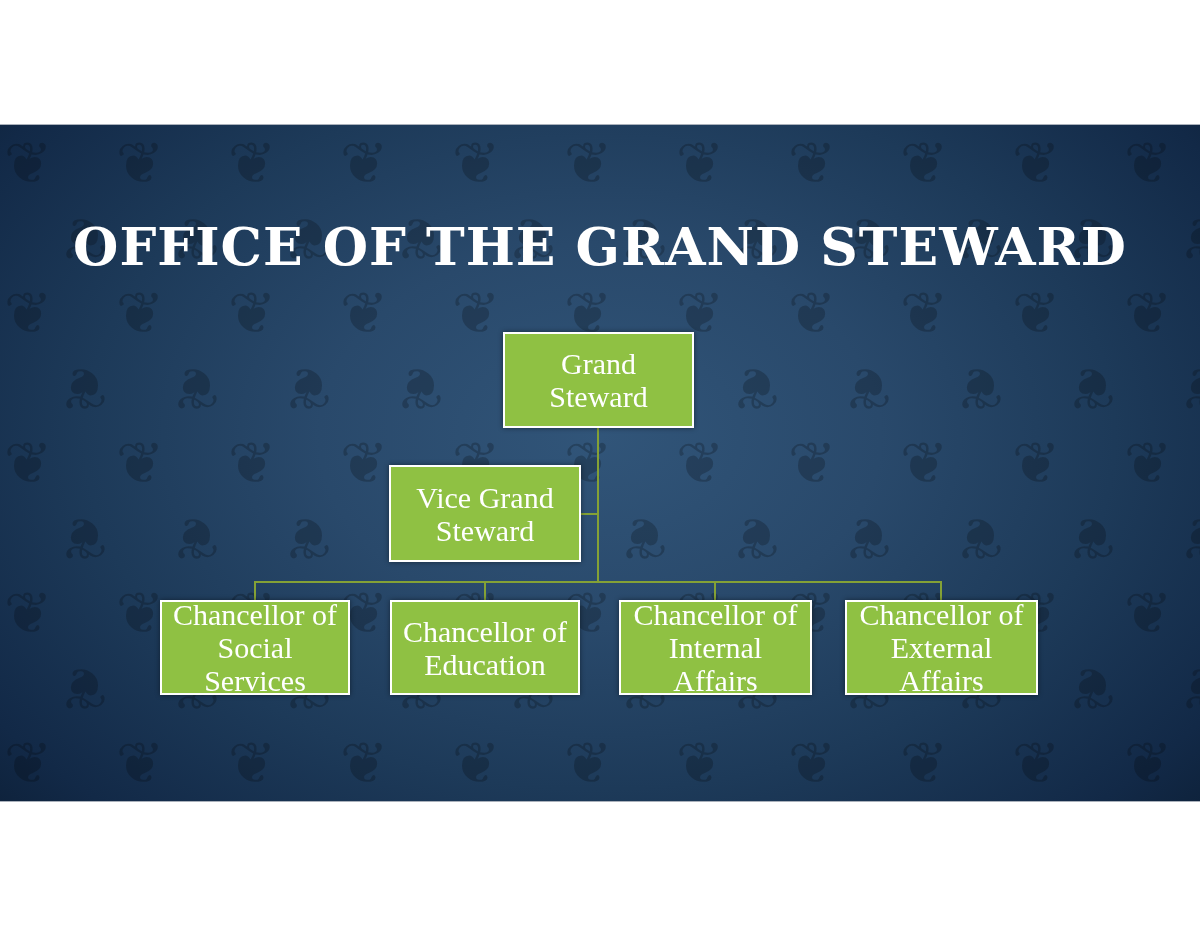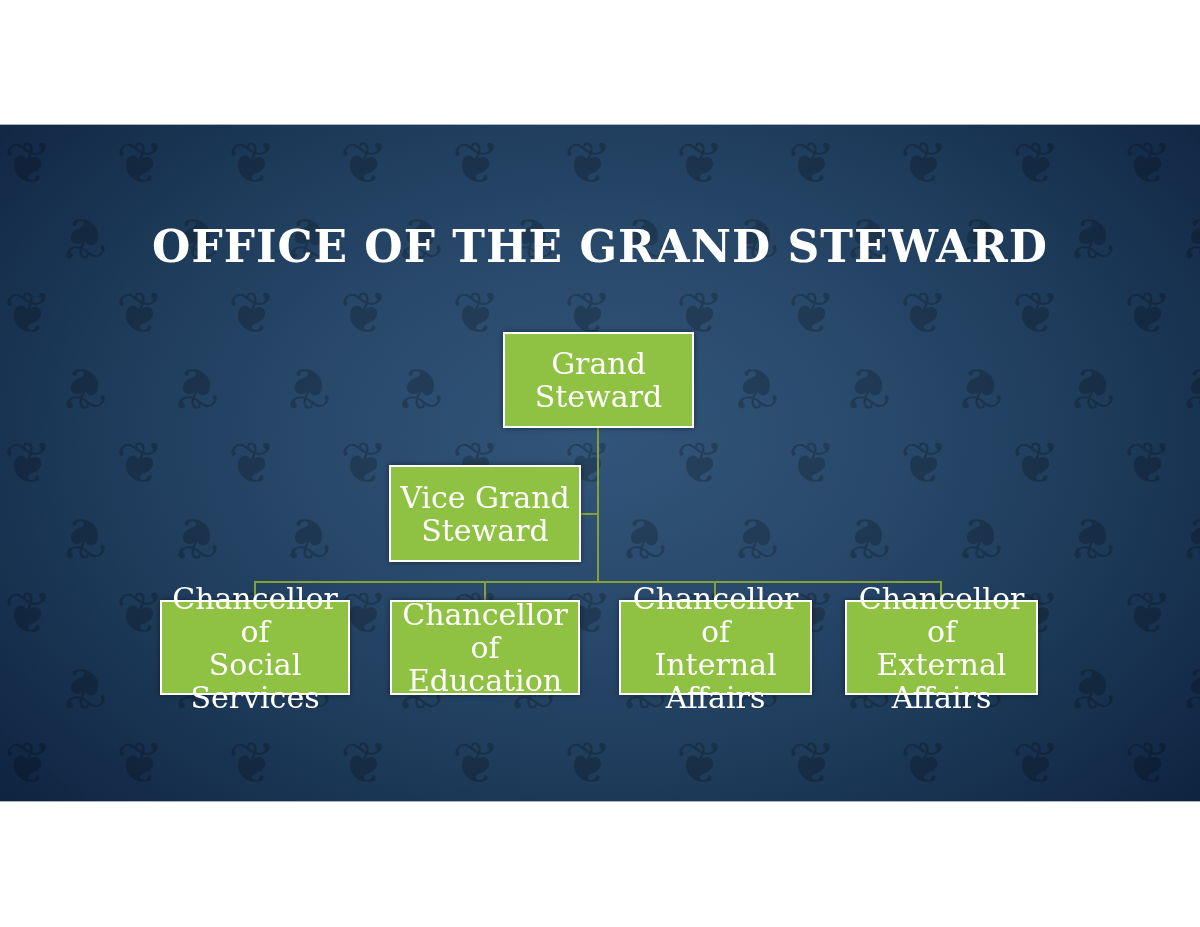--- a/index.html
+++ b/index.html
@@ -32,36 +32,37 @@
     left: 0; top: 0;
     pointer-events: none;
   }
   .slide-title {
     position: absolute;
     left: 0;
     right: 0;
     top: 97px;
     margin: 0;
     text-align: center;
-    font-size: 44px;
+    font-size: 52px;
     line-height: 50px;
     font-weight: bold;
     letter-spacing: 1px;
     color: #ffffff;
   }
   .node {
     position: absolute;
     box-sizing: border-box;
     background: #8fc143;
     border: 2px solid #ffffff;
     box-shadow: 0 0 5px rgba(0,0,0,0.45);
     display: flex;
     align-items: center;
     justify-content: center;
     text-align: center;
+    font-family: Liberation Serif, serif;
   }
   .node-label {
     color: #ffffff;
     font-size: 30px;
     line-height: 1.1;
     white-space: pre-line;
   }
   .connector {
     position: absolute;
     background: #84a136;

